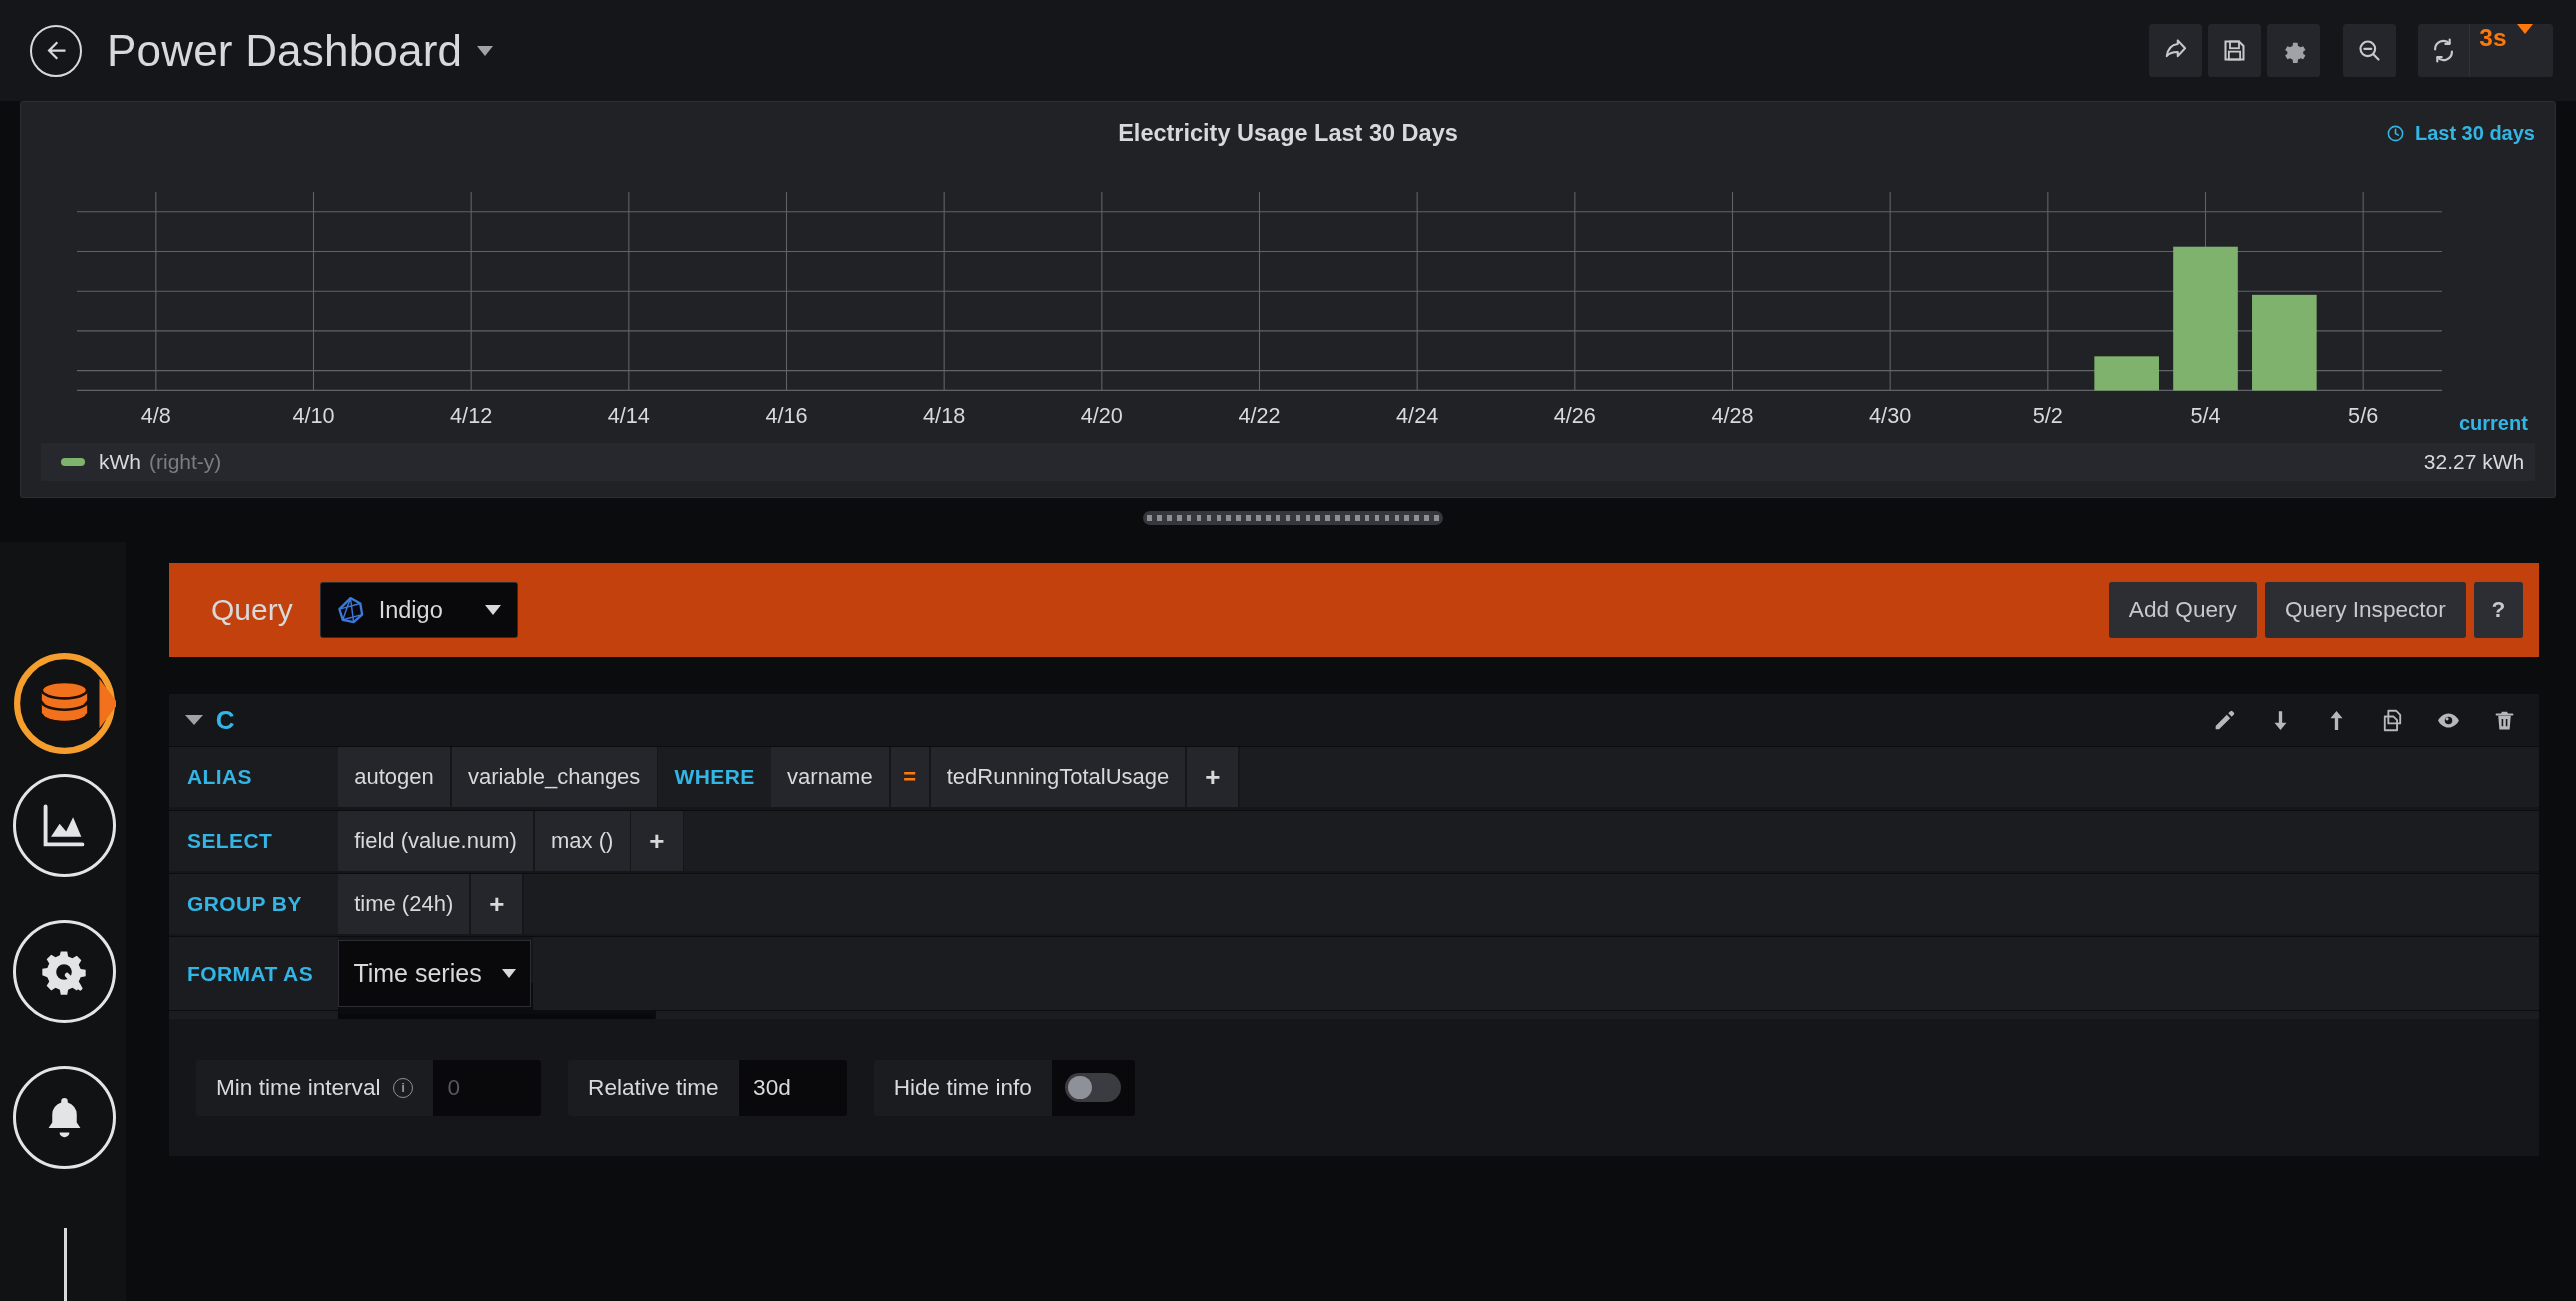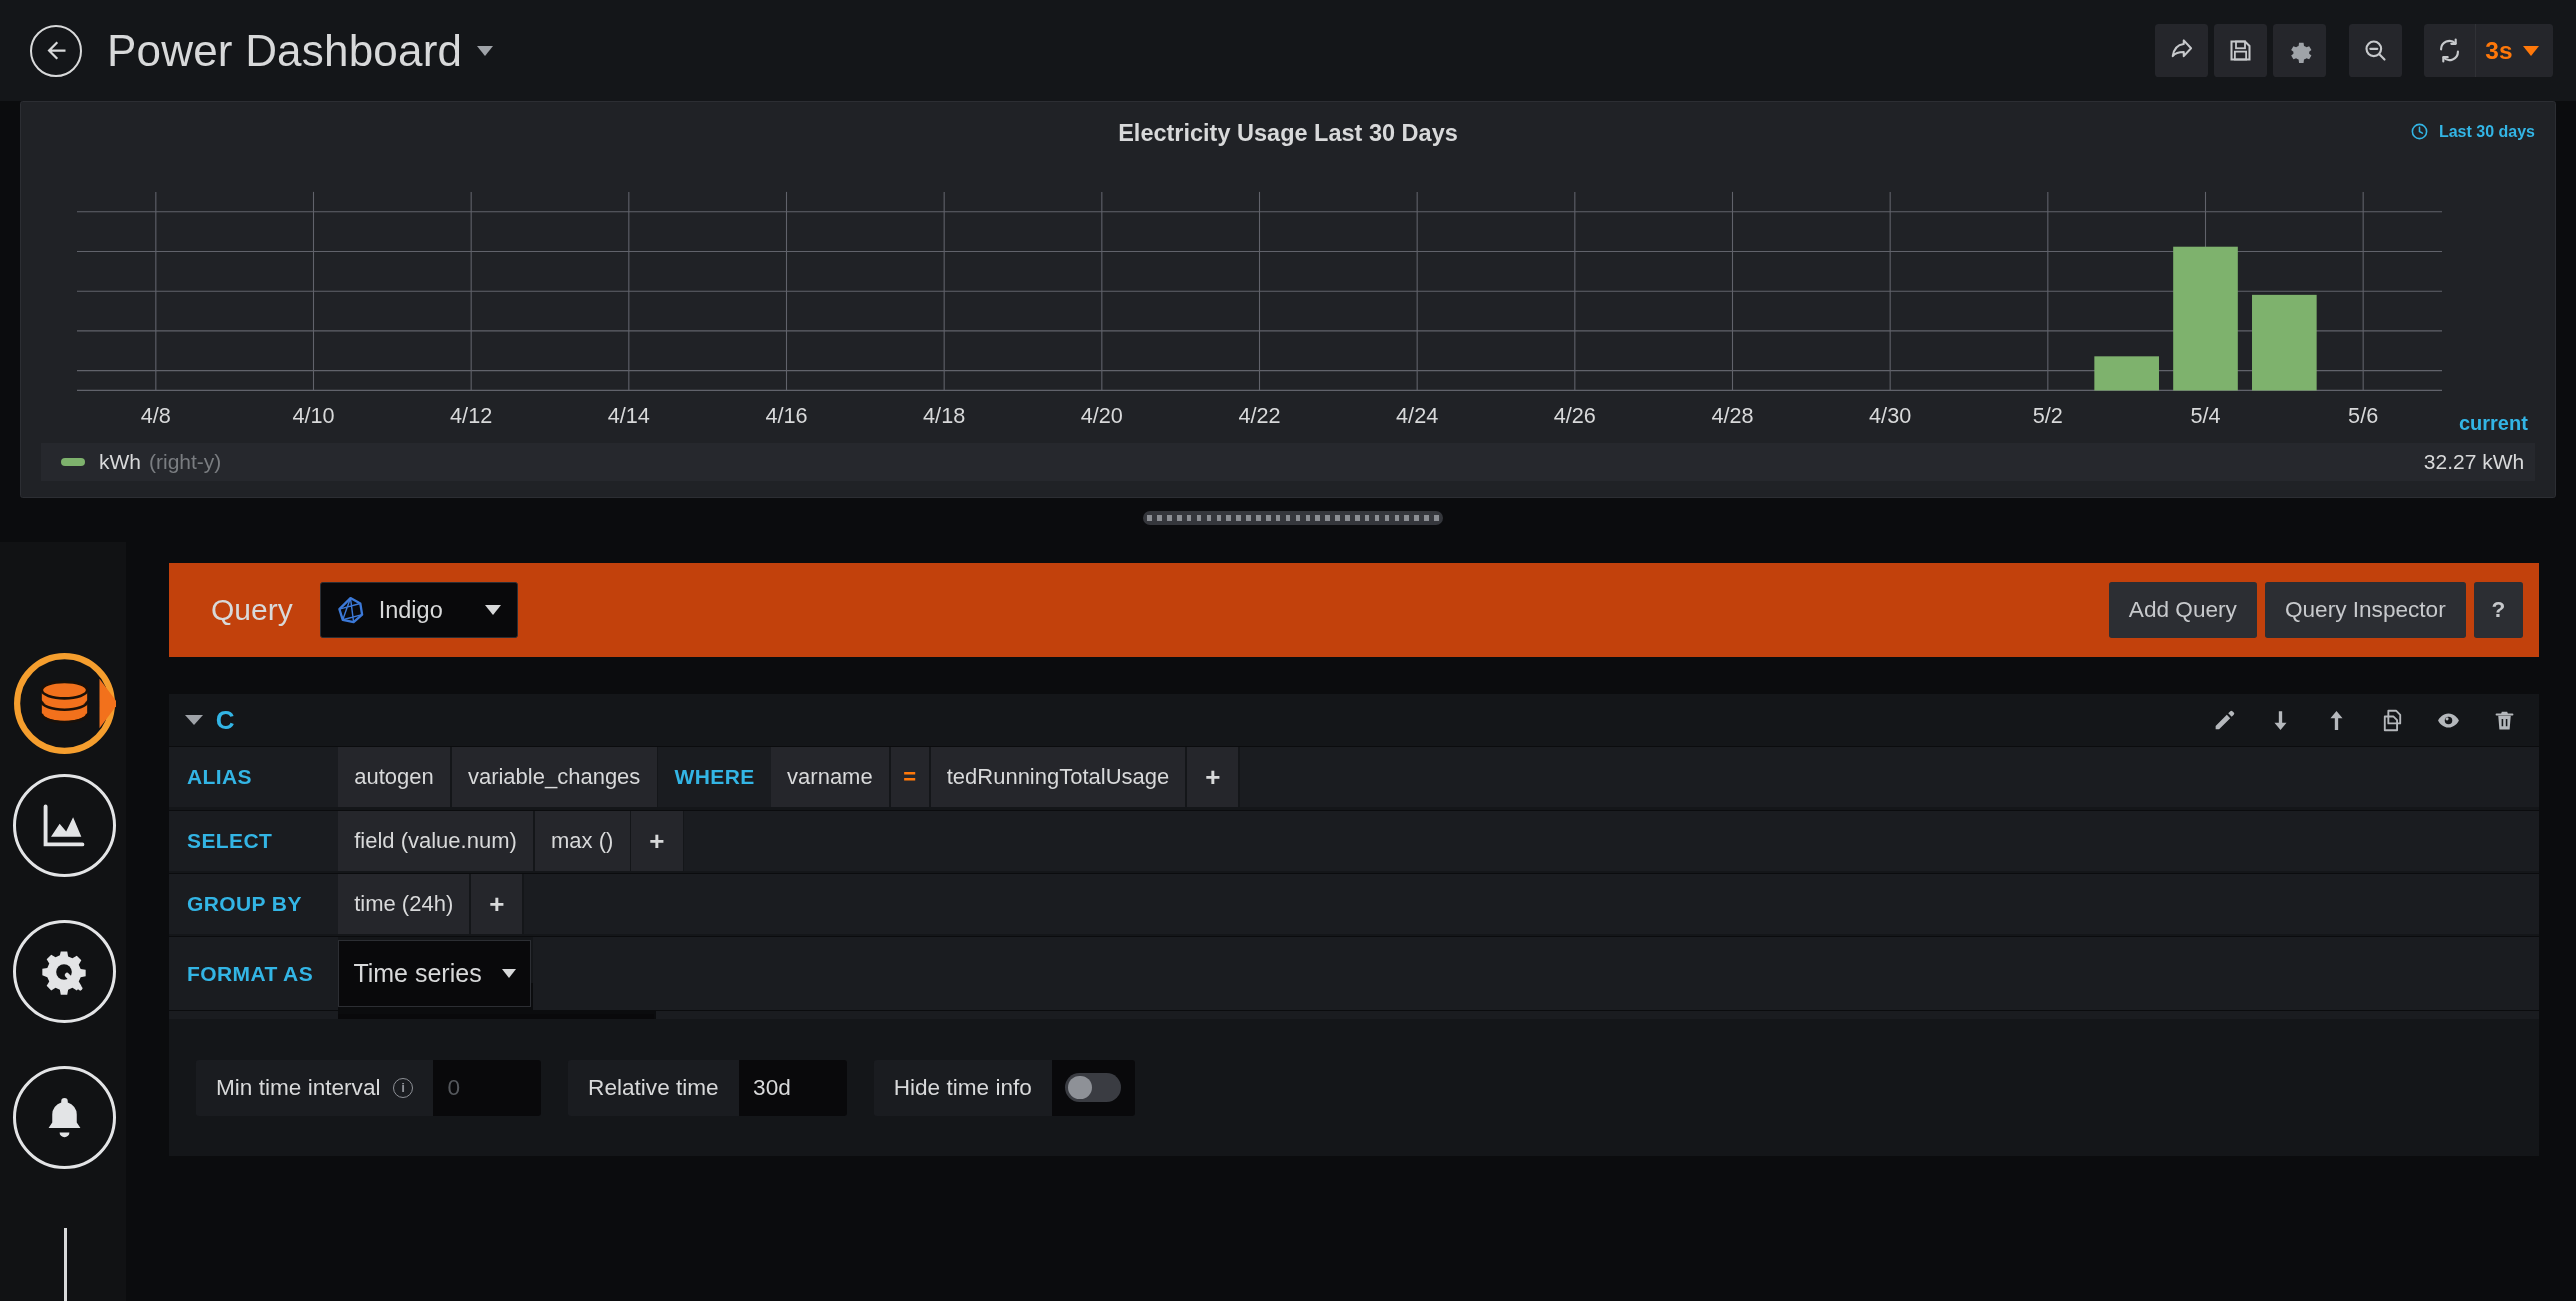--- a/index.html
+++ b/index.html
@@ -57,37 +57,37 @@
   }
   #refresh-group {
     height: 53px; background: #25262b; border-radius: 3.6px;
     display: flex; align-items: center; margin-left: 16.2px;
   }
   #refresh-btn {
     width: 51px; height: 53px; display: flex; align-items: center;
     justify-content: center; cursor: pointer;
   }
   #refresh-interval {
-    display: flex; align-items: center; gap: 10px; padding: 0 14px 0 9px;
+    display: flex; align-items: flex-start; gap: 10px; padding: 0 20px 0 9px;
     height: 53px; border-left: 0.9px solid #303136; cursor: pointer;
   }
   #refresh-interval .ri-text { color: #ff780a; font-size: 24.4px; font-weight: bold; }
 
   
   #panel {
     position: absolute; left: 20px; top: 101px; width: 2536px; height: 397px;
     background: #202226; border: 0.9px solid #2c2e33; border-radius: 2.7px;
   }
   #panel-title {
     position: absolute; left: 0; top: 18px; width: 100%;
     text-align: center; font-size: 23.5px; font-weight: bold; color: #d8d9da;
   }
   #panel-timeinfo {
     position: absolute; right: 20px; top: 20px;
-    font-size: 16px; font-weight: bold; color: #33b5e5;
+    font-size: 20px; font-weight: bold; color: #33b5e5;
     display: flex; align-items: center; gap: 10px; cursor: pointer;
   }
   #plot {
     position: absolute; left: 56px; top: 79px;
     width: 2365px; height: 298px;
   }
   #plot svg { display: block; }
 
   
   #legend {

